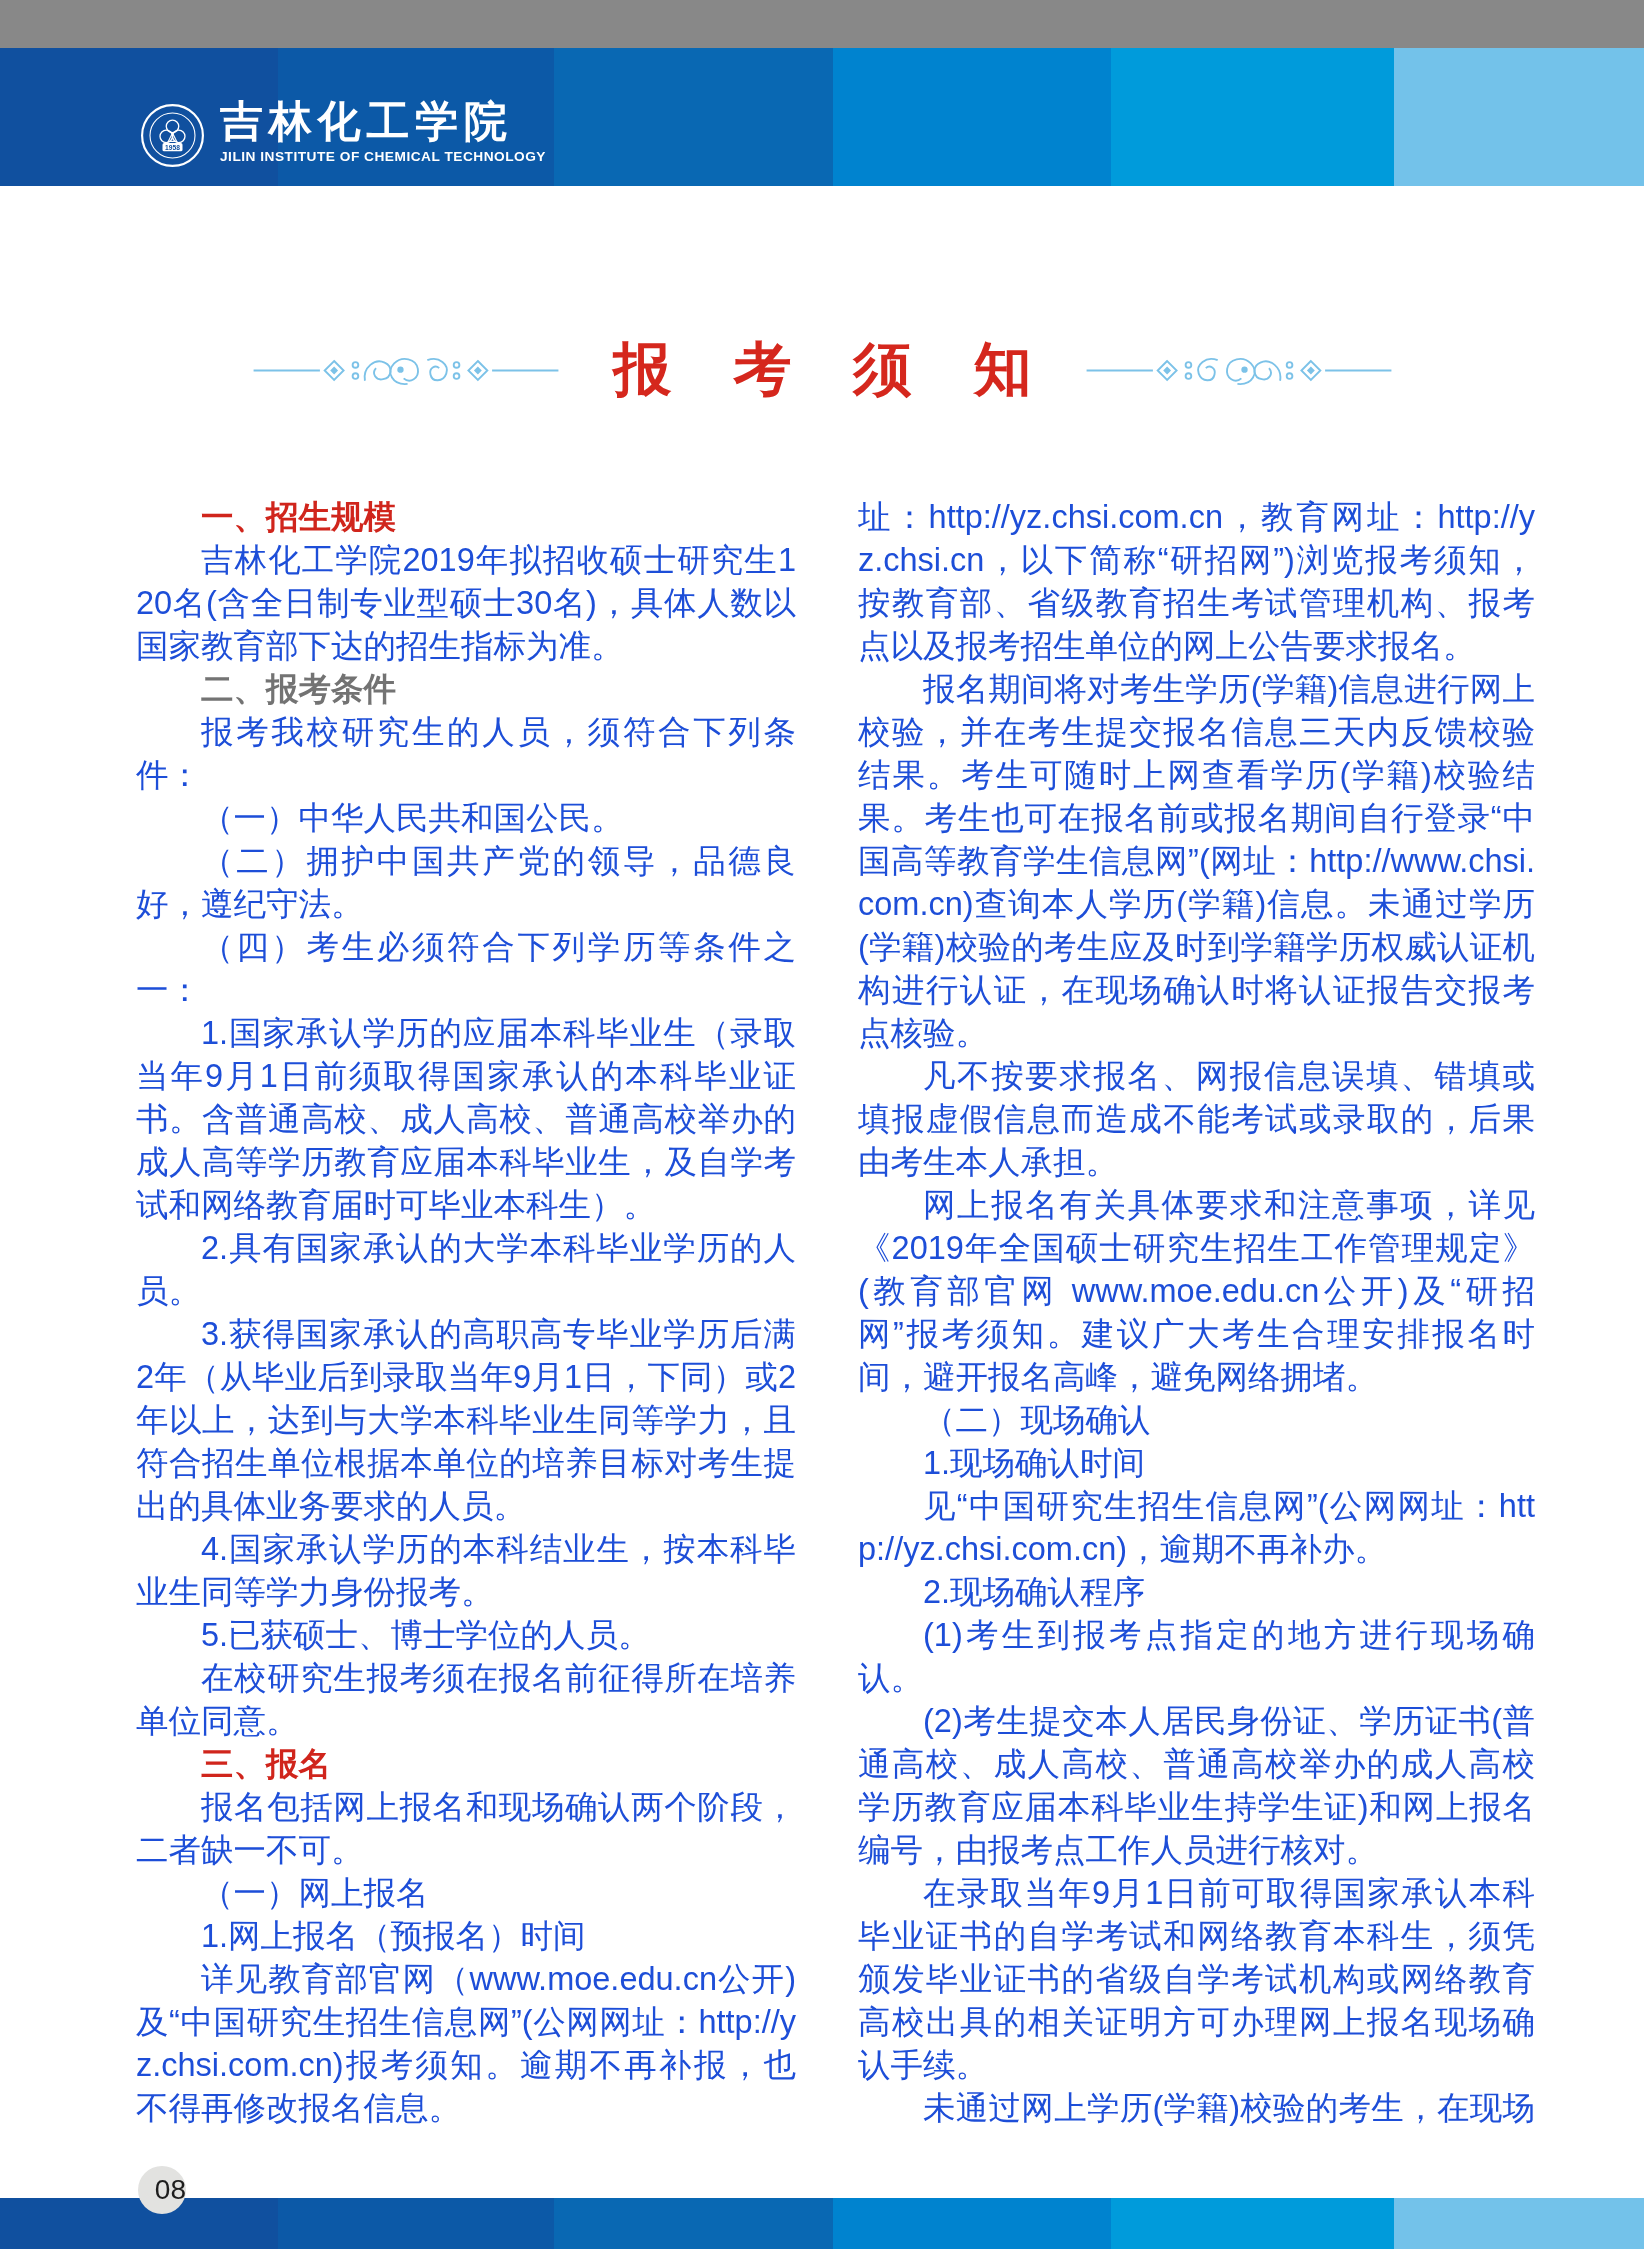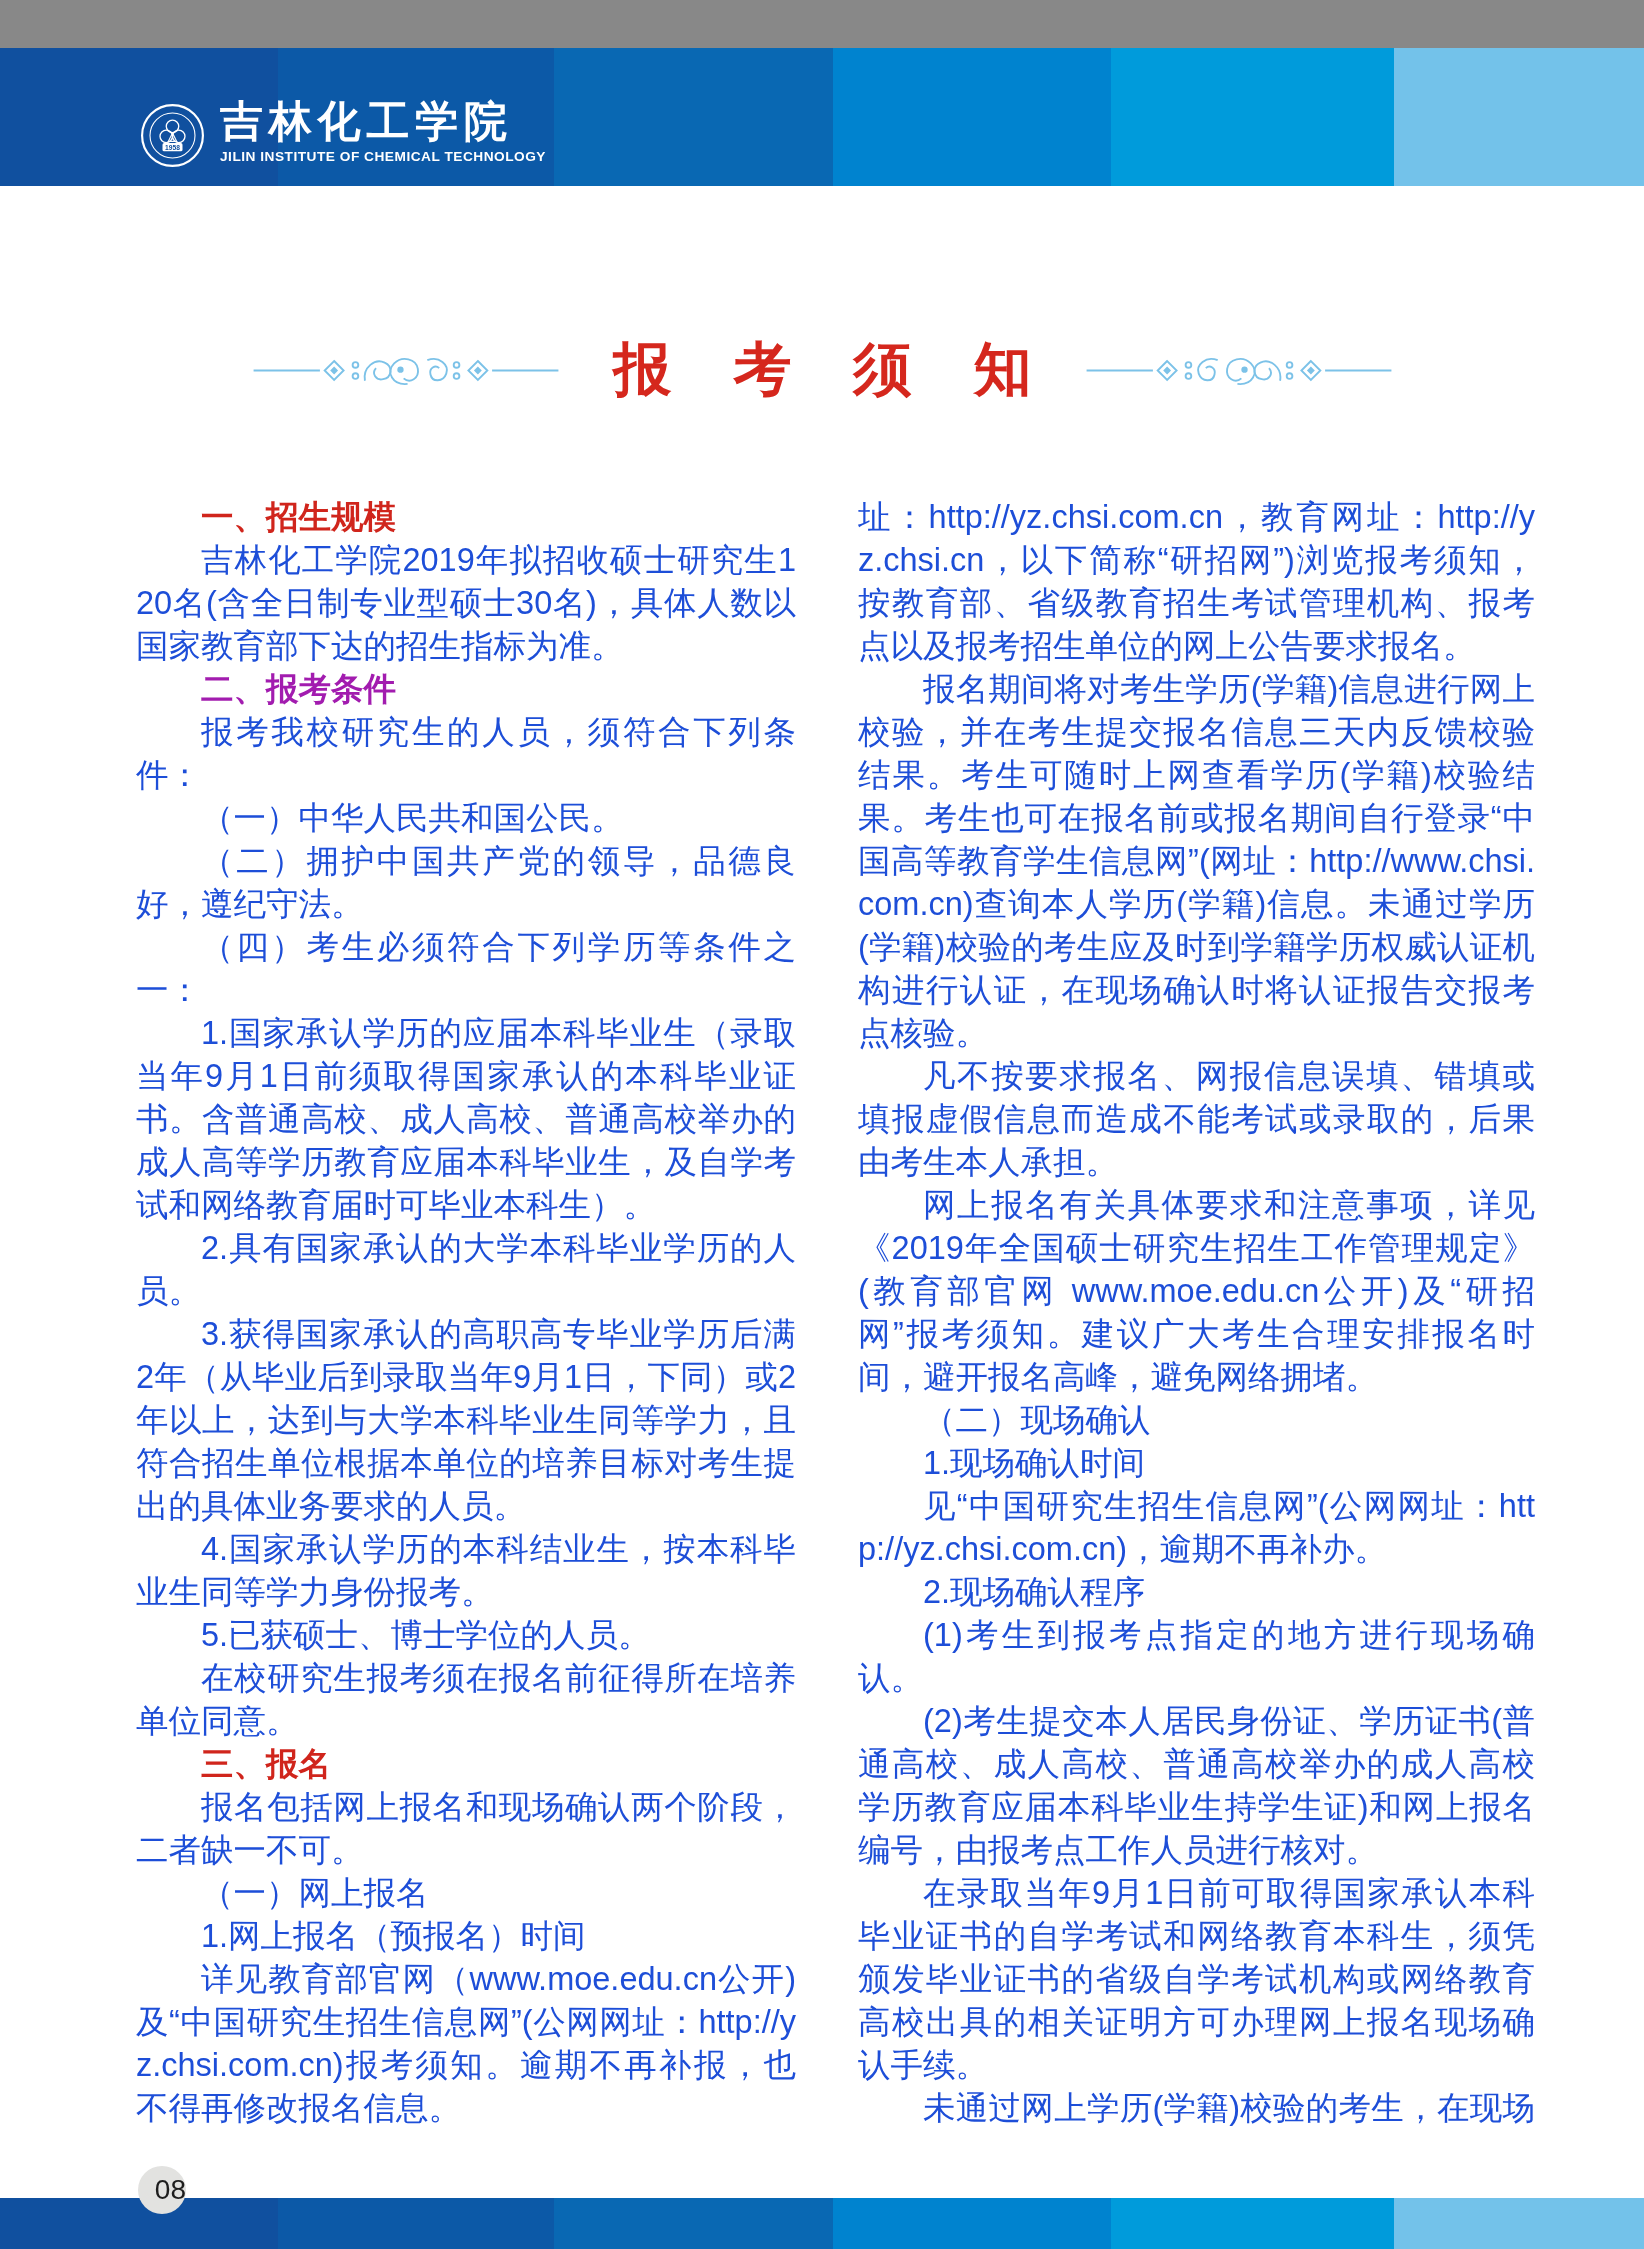--- a/index.html
+++ b/index.html
@@ -122,21 +122,21 @@
         <path d="M104 23 L109 28 L104 33 L99 28 Z"></path>
         <path d="M286 23 L291 28 L286 33 L281 28 Z"></path>
         <circle cx="188" cy="27" r="4"></circle>
       </g>
     </svg>
   </div>
 
   <div class="col col-left">
       <p class="heading" style="color: rgb(208, 37, 28);">一、招生规模</p>
       <p class="para">吉林化工学院2019年拟招收硕士研究生120名(含全日制专业型硕士30名)，具体人数以国家教育部下达的招生指标为准。</p>
-      <p class="heading" style="color: #a21caf;">二、报考条件</p>
+      <p class="heading" style="color: #737373;">二、报考条件</p>
       <p class="para">报考我校研究生的人员，须符合下列条件：</p>
       <p class="para">（一）中华人民共和国公民。</p>
       <p class="para">（二）拥护中国共产党的领导，品德良好，遵纪守法。</p>
       <p class="para">（四）考生必须符合下列学历等条件之一：</p>
       <p class="para">1.国家承认学历的应届本科毕业生（录取当年9月1日前须取得国家承认的本科毕业证书。含普通高校、成人高校、普通高校举办的成人高等学历教育应届本科毕业生，及自学考试和网络教育届时可毕业本科生）。</p>
       <p class="para">2.具有国家承认的大学本科毕业学历的人员。</p>
       <p class="para">3.获得国家承认的高职高专毕业学历后满2年（从毕业后到录取当年9月1日，下同）或2年以上，达到与大学本科毕业生同等学力，且符合招生单位根据本单位的培养目标对考生提出的具体业务要求的人员。</p>
       <p class="para">4.国家承认学历的本科结业生，按本科毕业生同等学力身份报考。</p>
       <p class="para">5.已获硕士、博士学位的人员。</p>
       <p class="para">在校研究生报考须在报名前征得所在培养单位同意。</p>

